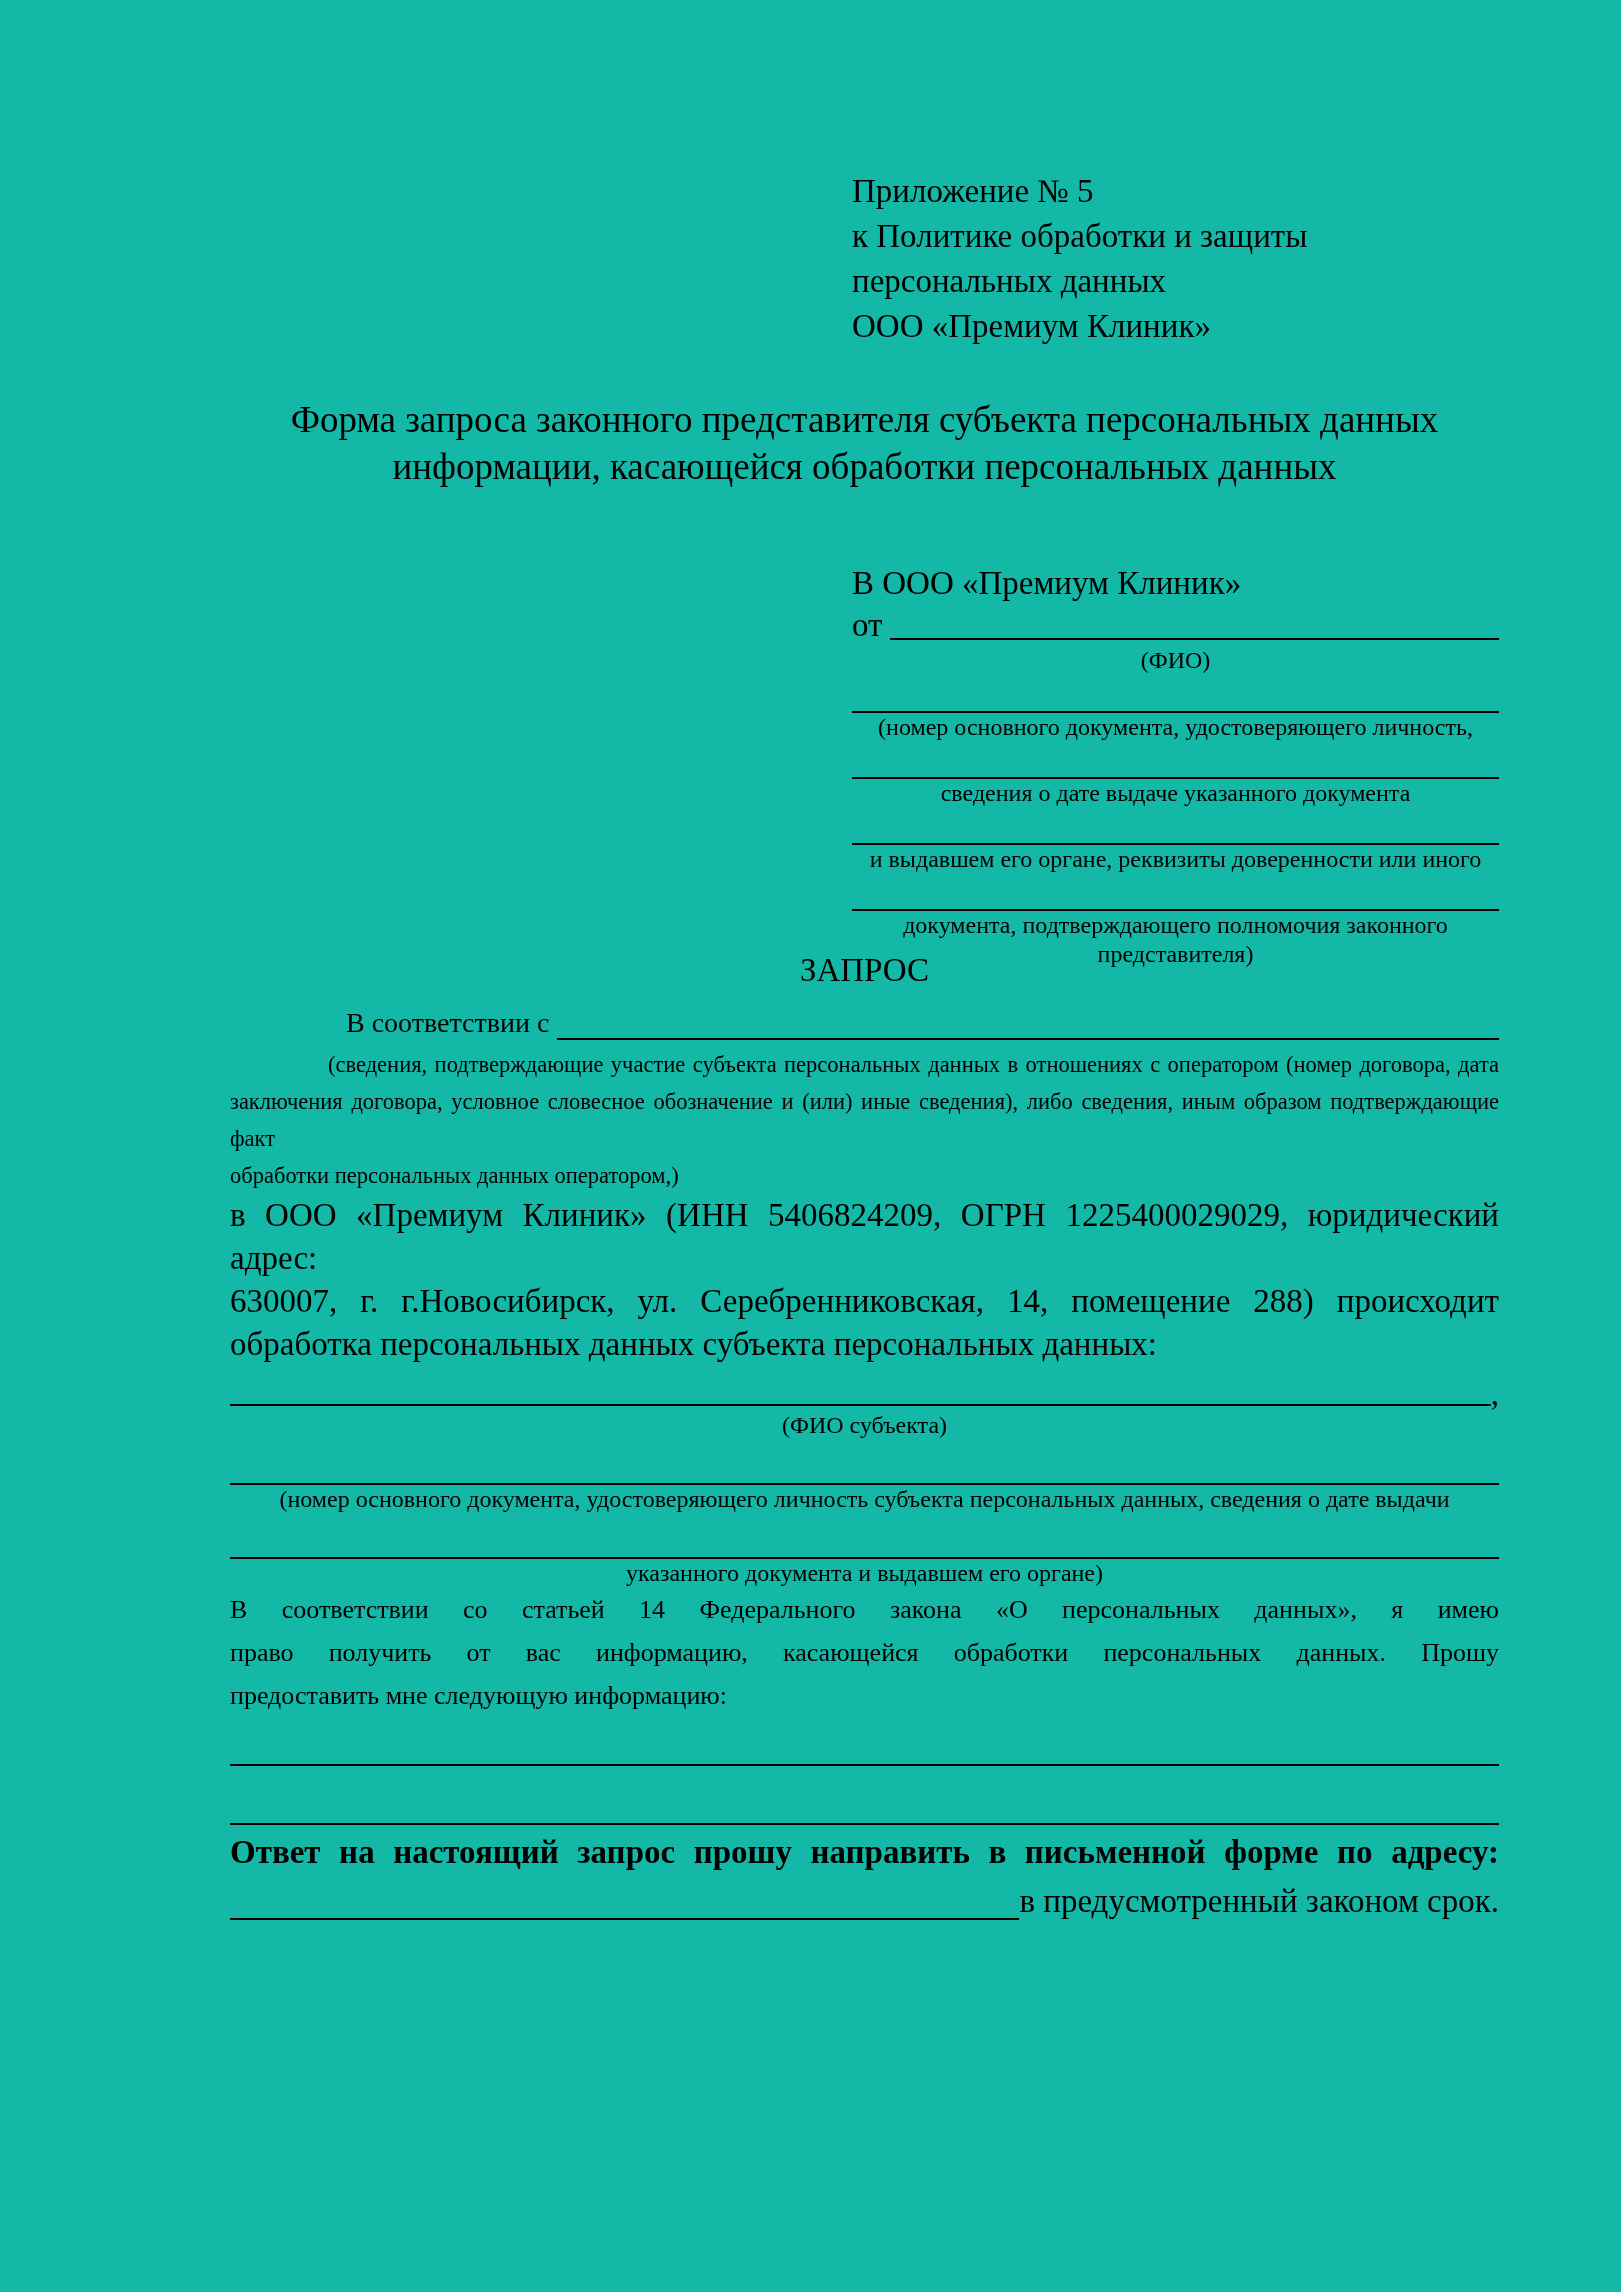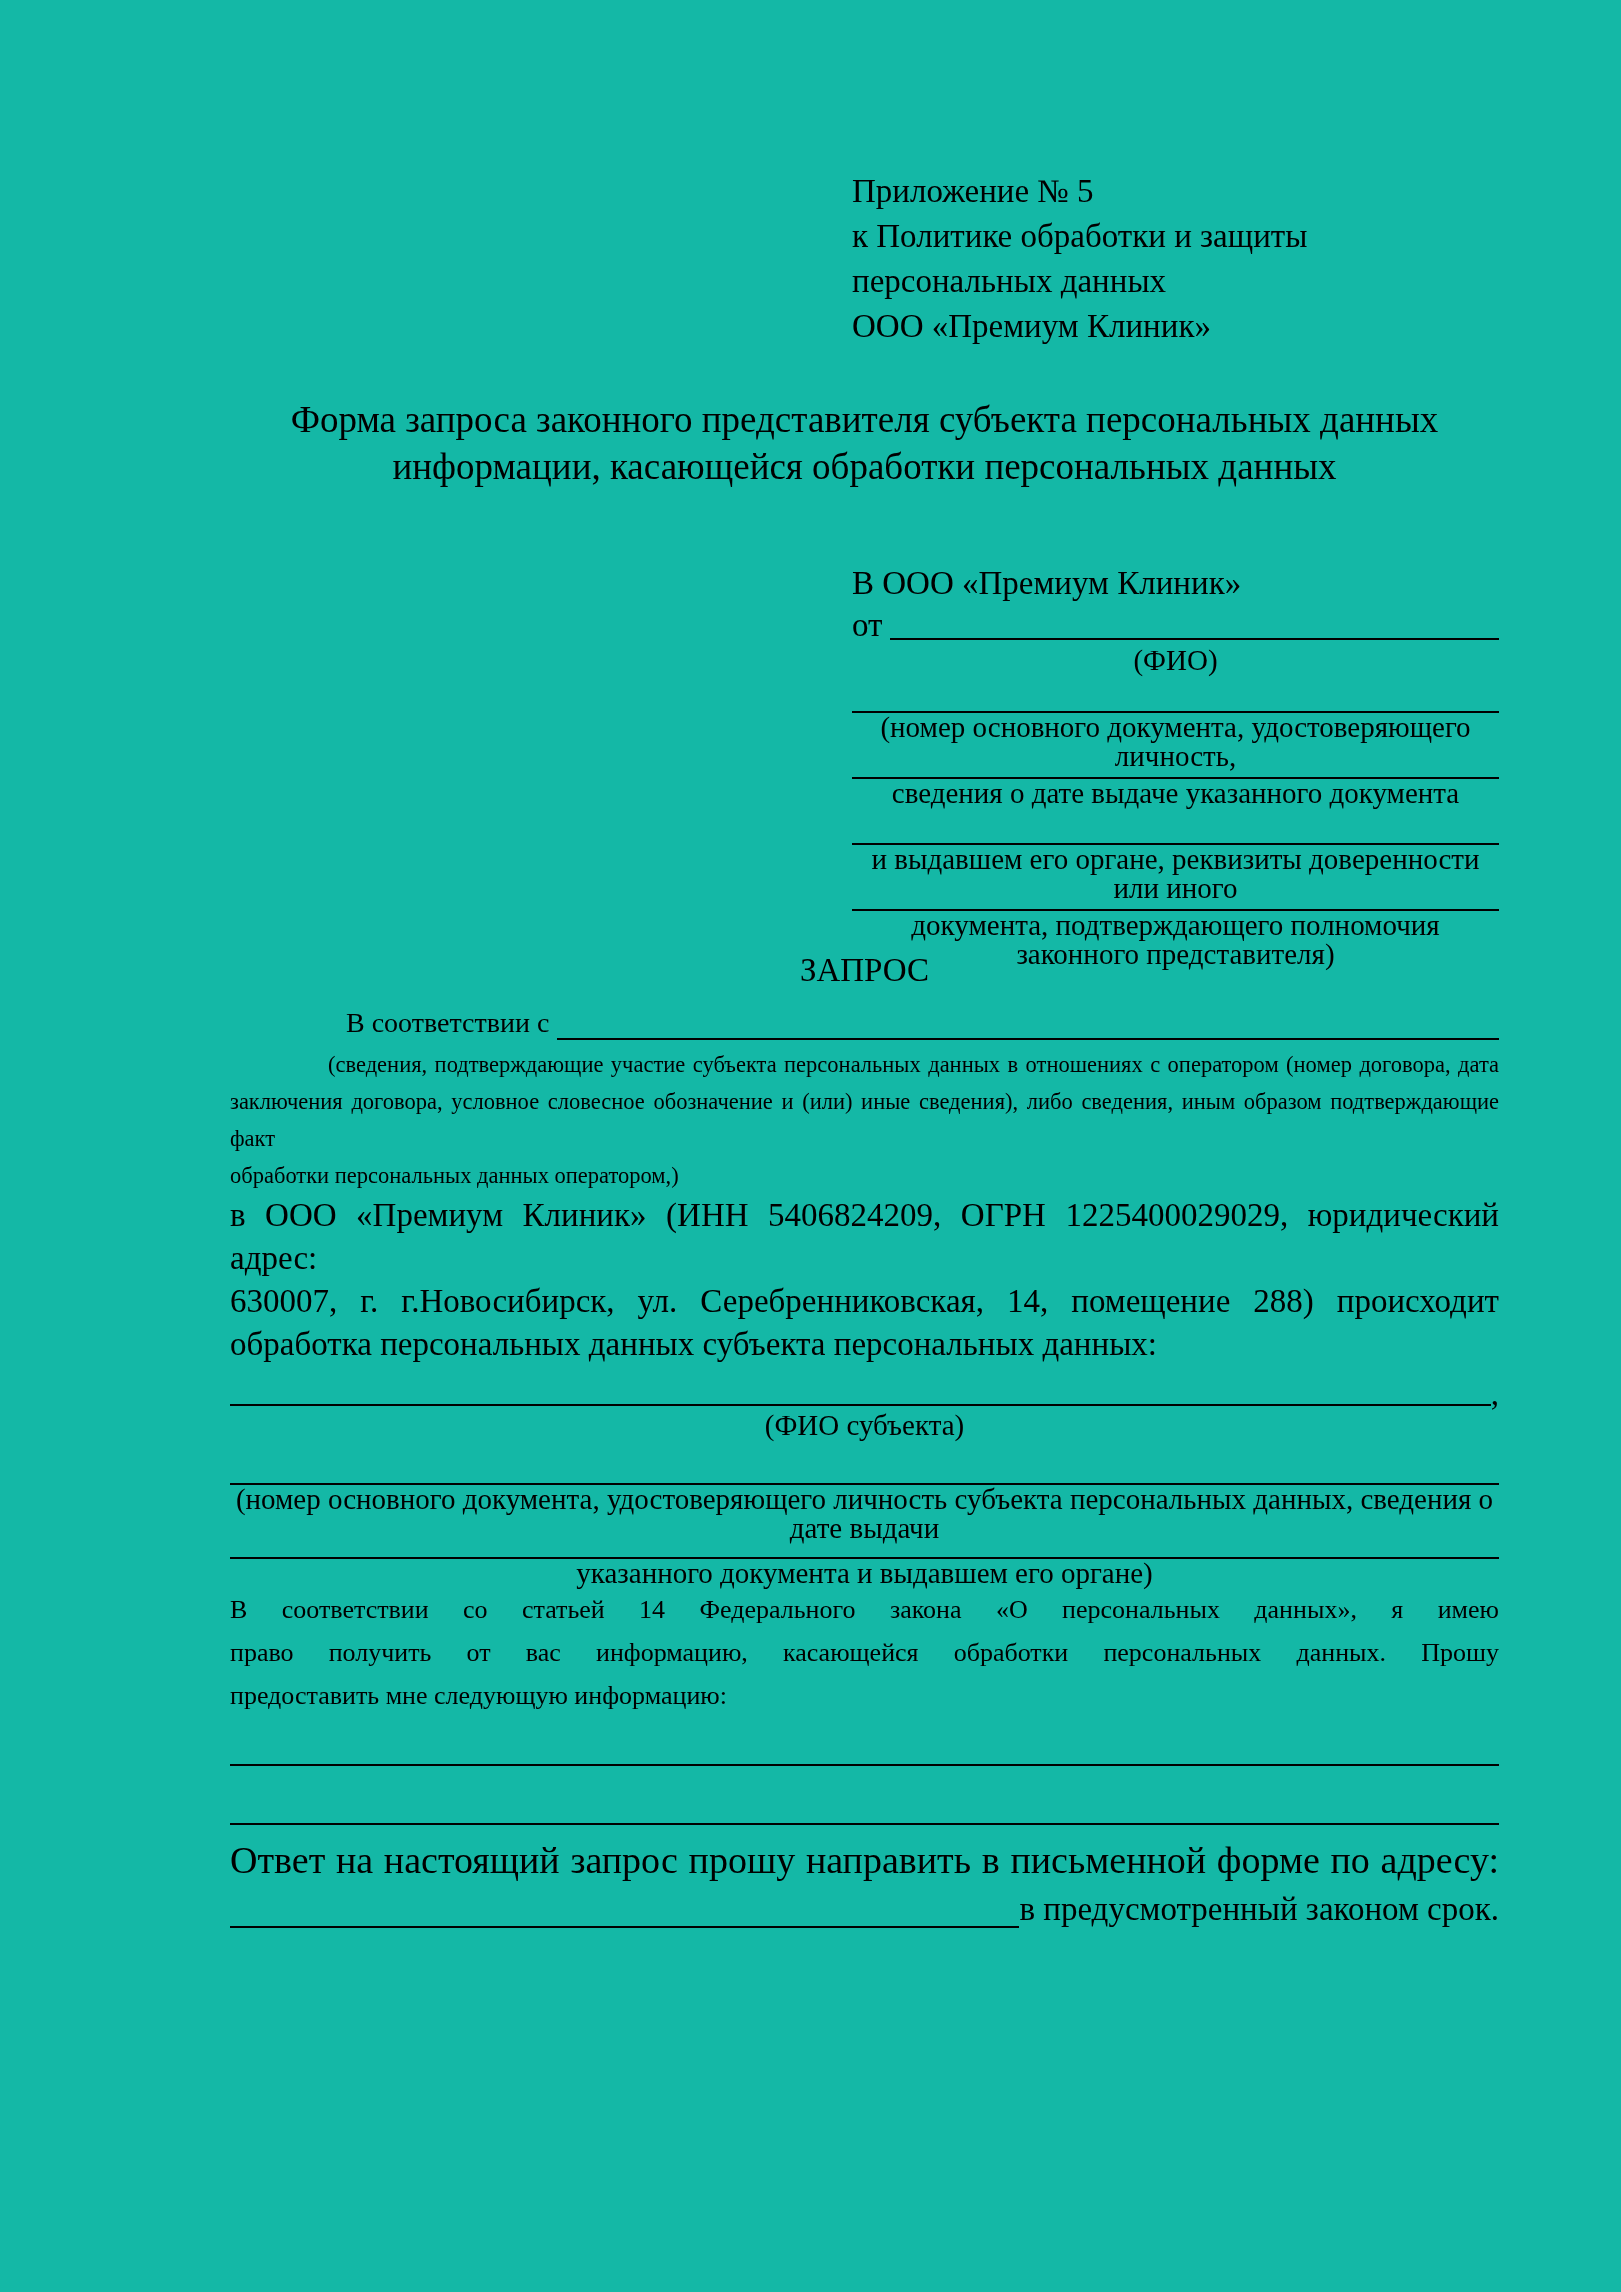--- a/index.html
+++ b/index.html
@@ -46,21 +46,21 @@
   .addr-from { height: 39px; }
   .addr-from .lead { line-height: 39px; }
   .fill {
     flex: 1 1 auto;
     border-bottom: 2.9px solid #000;
     height: 1px;
     margin-bottom: 4.9px;
     margin-left: 7.8px;
   }
   .cap {
-    font-size: 29px;
+    font-size: 24px;
     line-height: 29px;
     height: 29px;
     text-align: center;
   }
   .cap-f { height: 31px; line-height: 31px; }
   .write {
     height: 35px;
     border-bottom: 2.9px solid #000;
   }
   
@@ -84,21 +84,21 @@
   .bodypar { font-size: 33px; line-height: 43px; }
   .bodypar2 { font-size: 26px; line-height: 43px; }
   
   .subject-fio { height: 45px; font-size: 33px; }
   .subject-fio .fill { margin-left: 0; }
   .subject-fio .comma { line-height: 33px; }
   .wide-write { height: 43px; border-bottom: 2.9px solid #000; }
   .blank1 { margin-top: 3.9px; height: 43px; border-bottom: 2.9px solid #000; }
   .blank2 { height: 57px; border-bottom: 2.9px solid #000; }
   
-  .reply1 { margin-top: 10px; font-size: 38px; line-height: 51px; height: 51px; }
+  .reply1 { margin-top: 2px; font-size: 33px; line-height: 51px; height: 51px; font-weight: bold; }
   .reply2 { height: 47px; font-size: 33px; }
   .reply2 .fill { margin-left: 0; flex: 1 1 auto; }
   .reply2 .tail { line-height: 47px; white-space: nowrap; }
   
   .sig-row {
     margin-top: 71px;
     display: flex;
     justify-content: space-between;
     align-items: flex-end;
     font-size: 33px;

